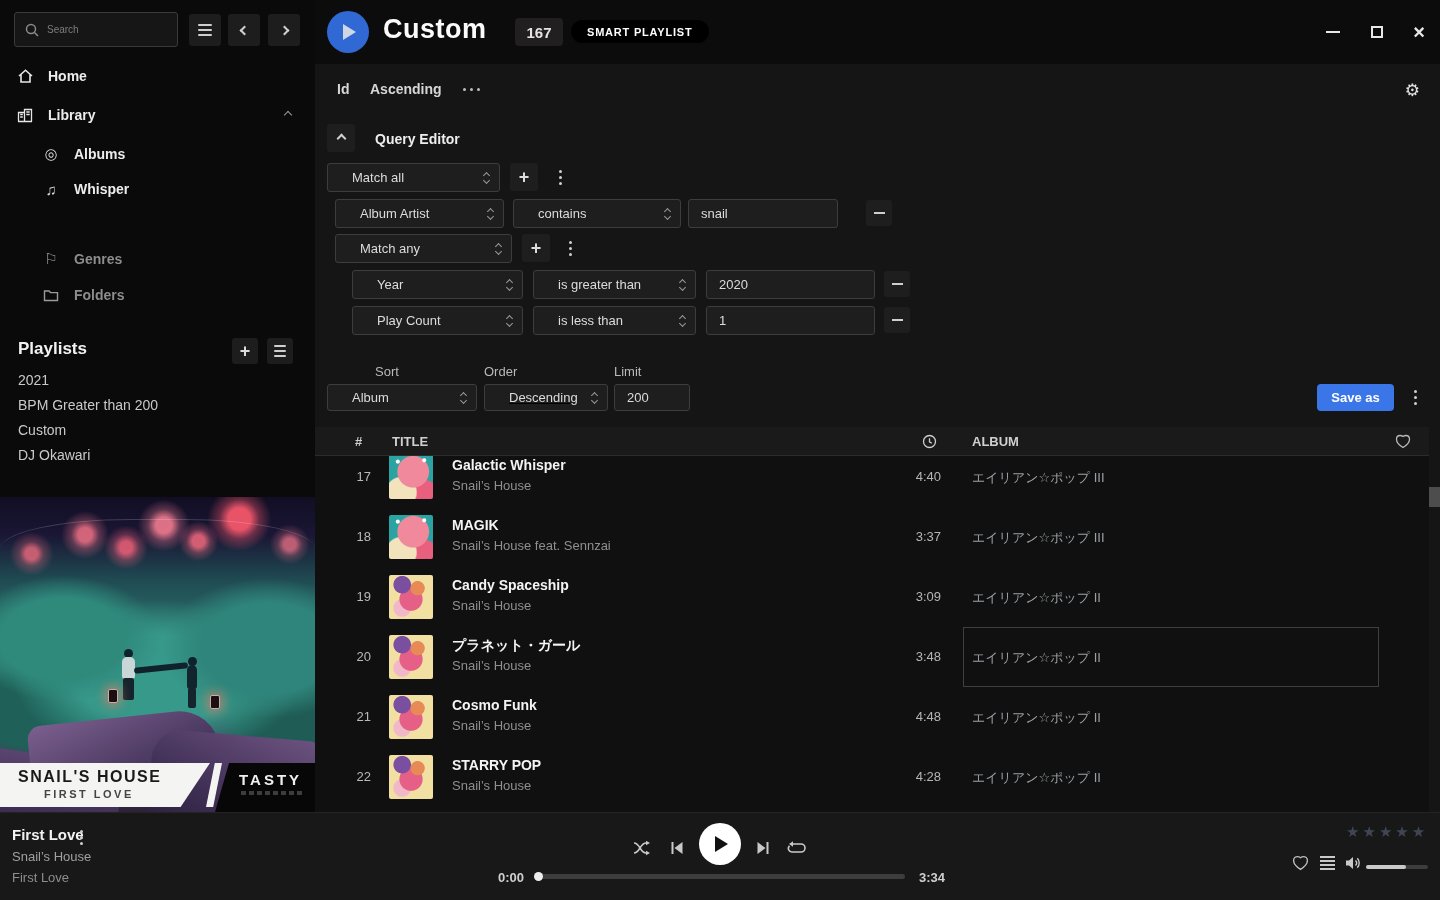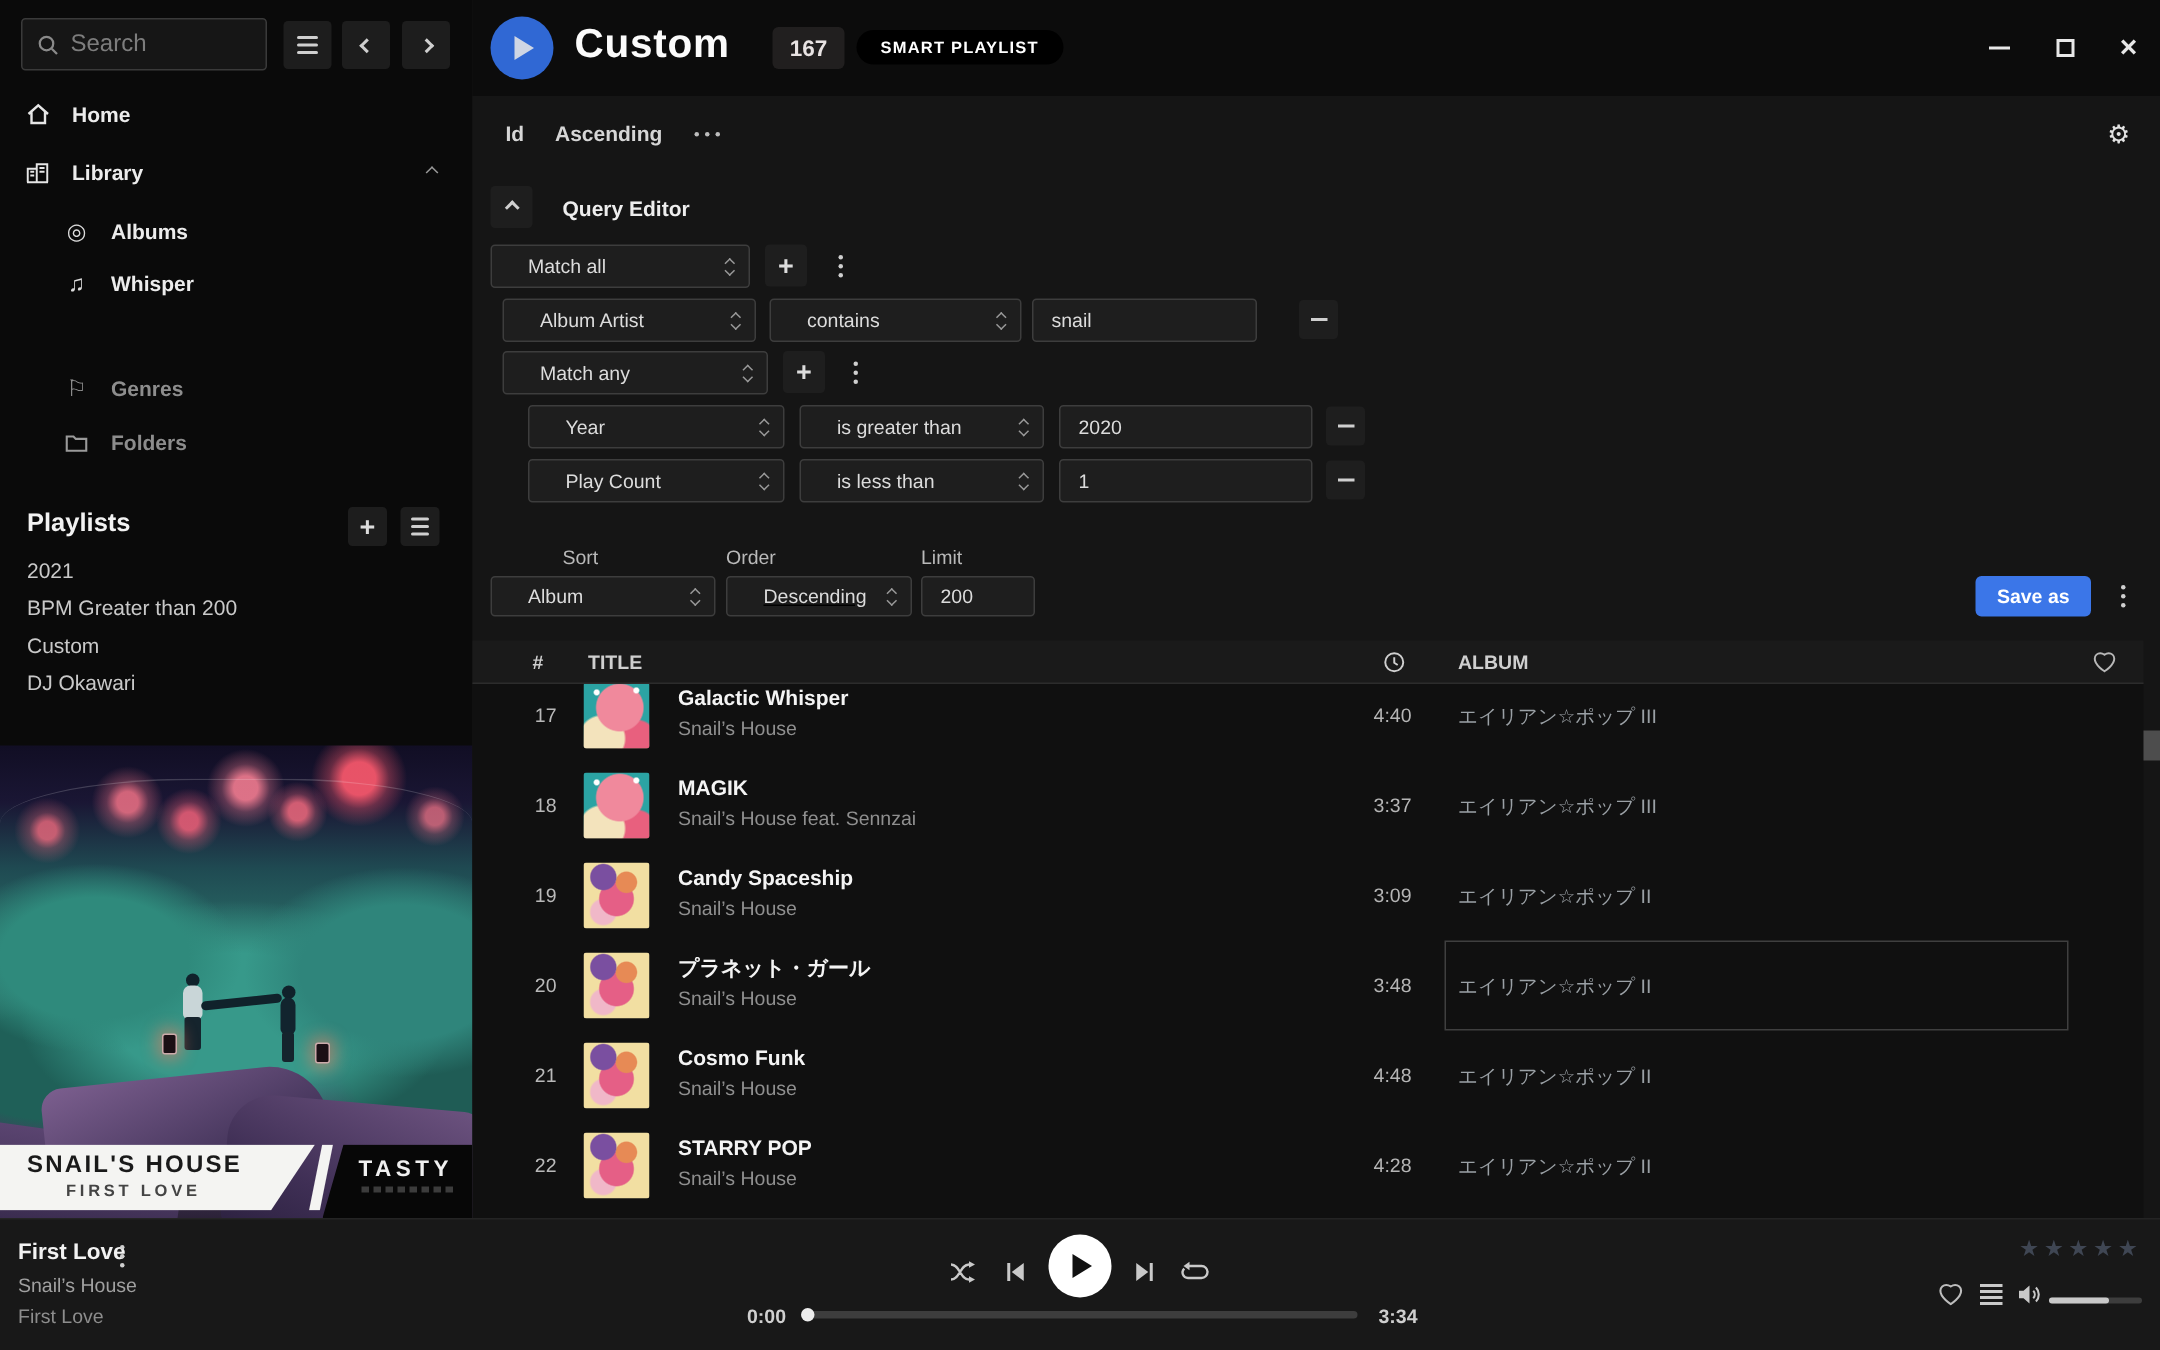--- a/index.html
+++ b/index.html
@@ -5,21 +5,21 @@
   * { margin:0; padding:0; box-sizing:border-box; }
   html,body { background:#000; }
   body { font-family:"Liberation Sans","DejaVu Sans",sans-serif; }
   #app { position:relative; width:1440px; height:900px; background:#141414; overflow:hidden; }
   .abs { position:absolute; }
 
   
   #sidebar { position:absolute; left:0; top:0; width:315px; height:812px; background:#0a0a0a; }
   .search-box { position:absolute; left:14px; top:12px; width:164px; height:35px; background:#161616;
     border:1px solid #3a3a3a; border-radius:3px; display:flex; align-items:center; gap:8px; padding:0 10px; }
-  .search-box input { flex:1; background:transparent; border:none; outline:none; color:#0ea5e9; font-size:16px; width:100px; }
+  .search-box input { flex:1; background:transparent; border:none; outline:none; color:#0ea5e9; font-size:10px; width:100px; }
   .search-box input::placeholder { color:#7d7d7d; }
   .sq-btn { position:absolute; top:14px; width:32px; height:32px; background:#1d1d1d; border-radius:3px;
     display:flex; align-items:center; justify-content:center; cursor:pointer; }
   .bars { display:flex; flex-direction:column; gap:3px; }
   .bars i { display:block; width:14px; height:2px; background:#cfcfcf; border-radius:1px; }
   .chev { display:inline-block; width:7px; height:7px; border-left:2px solid #cfcfcf; border-bottom:2px solid #cfcfcf; }
   .chev.left { transform:rotate(45deg); }
   .chev.right { transform:rotate(225deg); }
   .chev.up { transform:rotate(135deg); width:6px; height:6px; border-width:1.5px; border-color:#9a9a9a; }
   .nav-item { position:absolute; left:0; width:315px; height:30px; display:flex; align-items:center; gap:14px;

